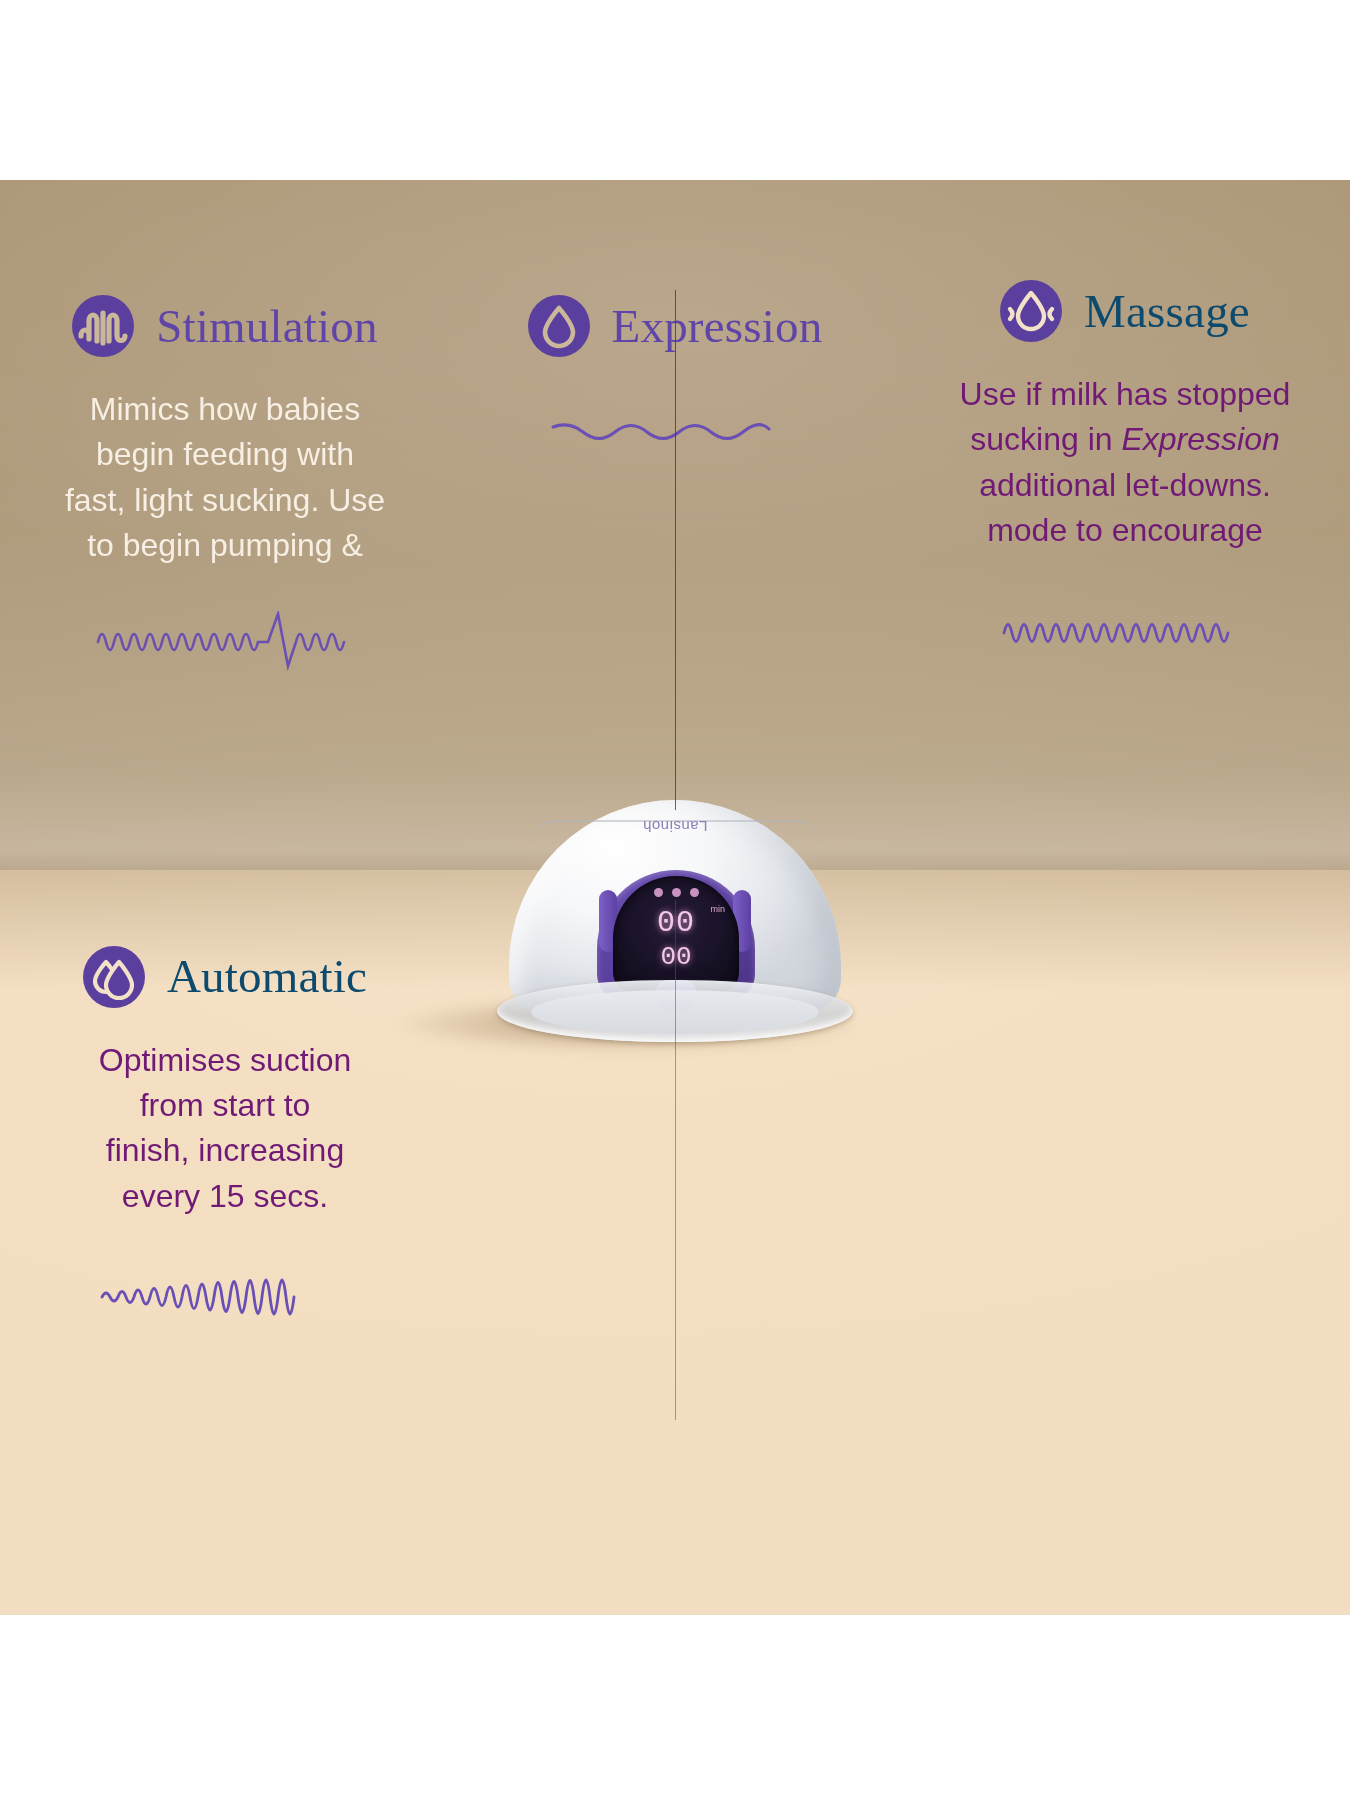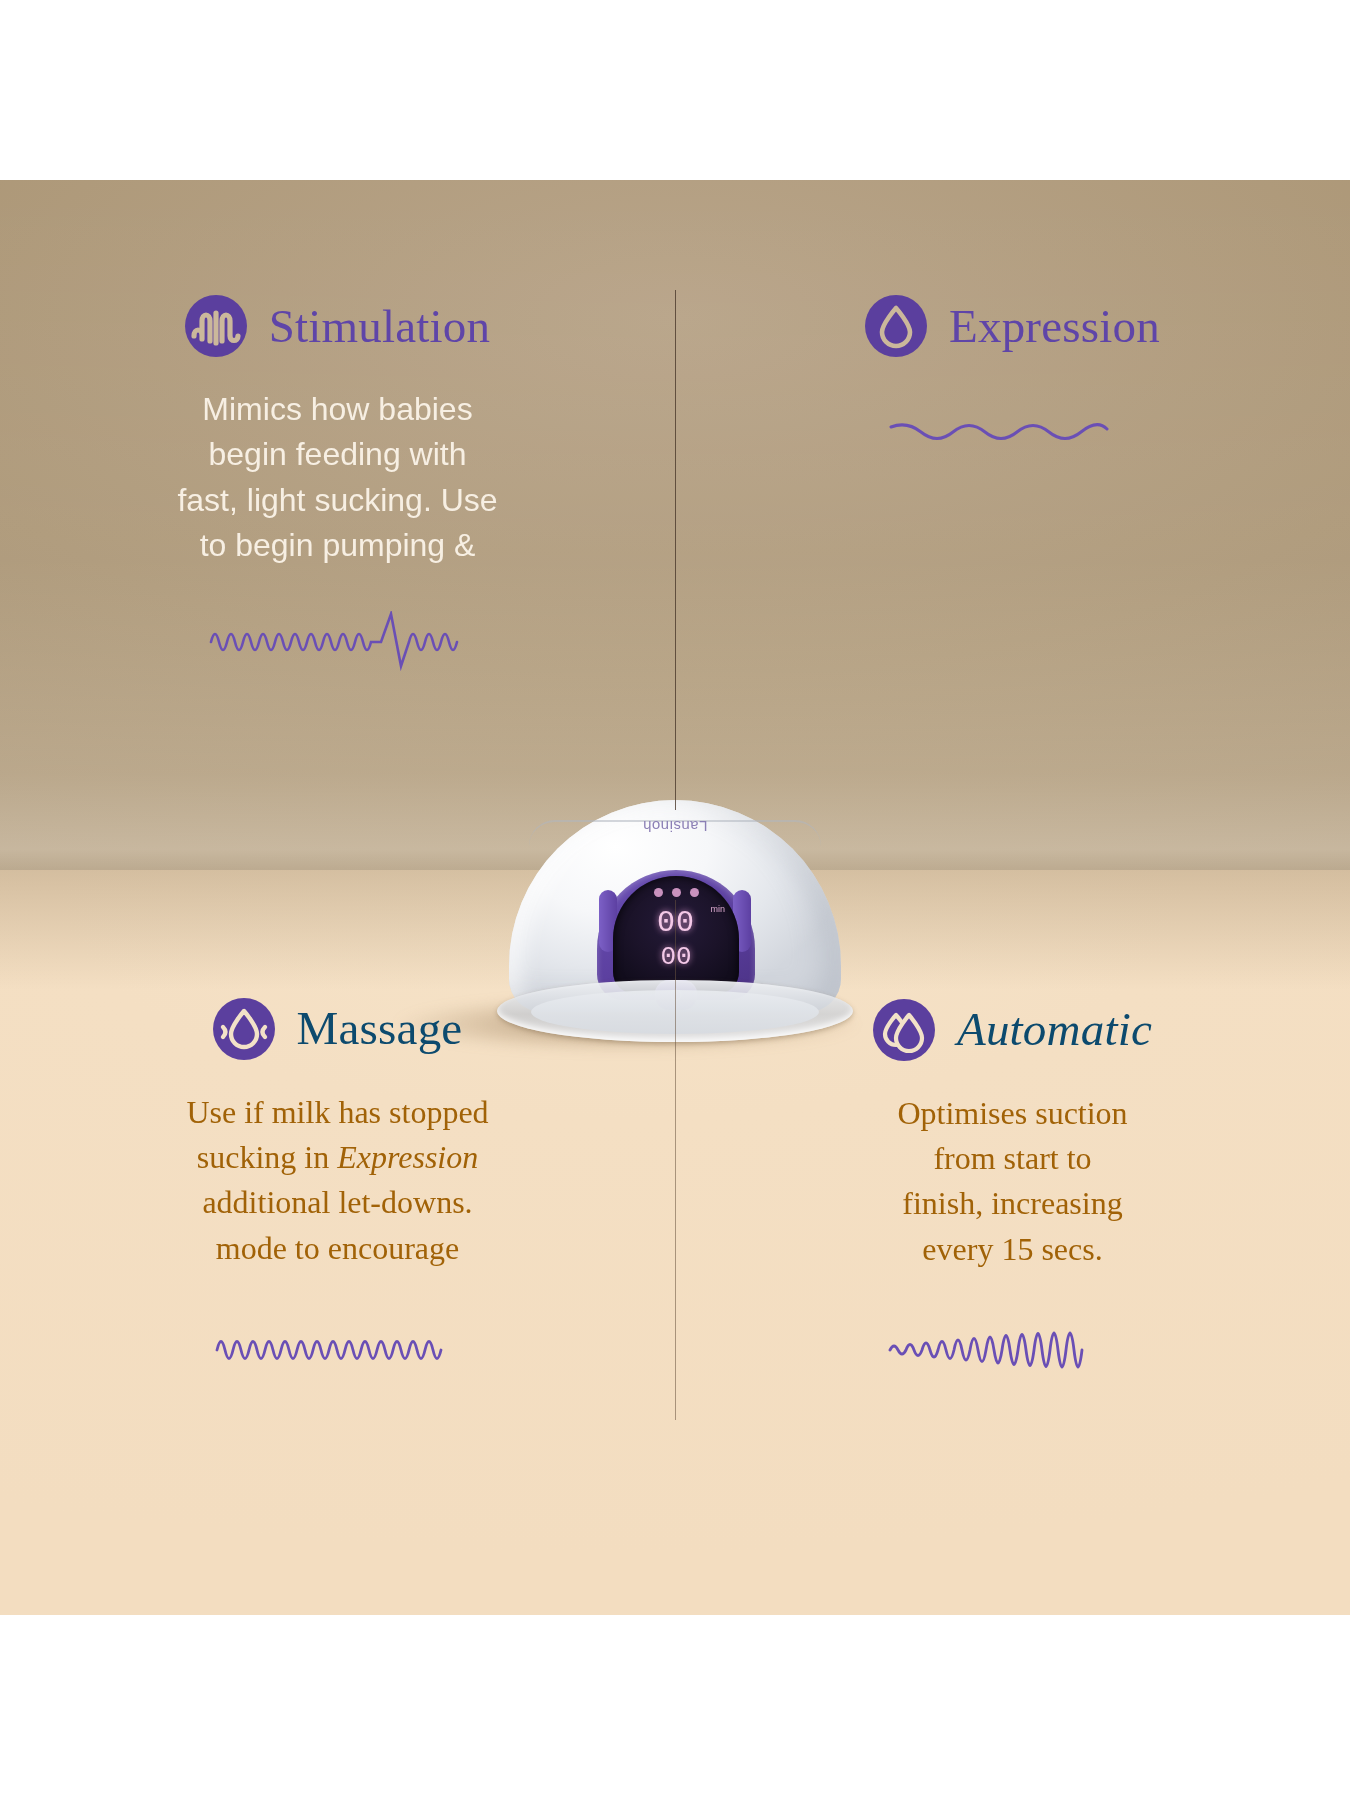--- a/index.html
+++ b/index.html
@@ -64,21 +64,21 @@
     content:"";
     position:absolute; left:0; right:0; top:0; height:120px;
     background:linear-gradient(to bottom, rgba(164,140,106,0.40), rgba(164,140,106,0) 100%);
   }
 
   
   .grid {
     position:absolute;
     inset:0;
     display:grid;
-    grid-template-columns:1fr 1fr;
+    grid-template-columns:1fr 1fr 1fr;
     grid-template-rows:1fr 1fr;
     z-index:5;
   }
 
   .panel { position:relative; }
 
   
   .divider-v {
     position:absolute;
     left:50%;
@@ -99,21 +99,21 @@
   
   .head {
     display:flex;
     align-items:center;
     justify-content:center;
     gap:22px;
   }
   .panel-tl .head { margin-top:115px; }
   .panel-tr .head { margin-top:115px; }
   .panel-bl .head { margin-top:100px; }
-  .panel-br .head { margin-top:101px;font-style:italic; }
+  .panel-br .head { margin-top:48px; }
 
   .badge { width:62px; height:62px; flex:0 0 62px; }
   .badge svg { display:block; width:62px; height:62px; }
 
   .title {
     font-family:"Liberation Serif", serif;
     font-size:47px;
     line-height:1;
     color:#5f45a8;
     letter-spacing:.2px;
@@ -124,21 +124,21 @@
   
   .copy {
     margin-top:30px;
     text-align:center;
     font-size:32px;
     line-height:1.42;
     font-weight:300;
     padding:0 43px;
   }
   .panel-tl .copy, .panel-tr .copy { color:#f7efe3; }
-  .panel-bl .copy, .panel-br .copy { color:#a16207;font-family:Liberation Serif, serif; }
+  .panel-bl .copy, .panel-br .copy { color:#701a75; }
   .copy em { font-style:italic; }
 
   
   .wave {
     margin-top:34px;
     display:flex;
     justify-content:center;
   }
   .wave svg { display:block; }
 

